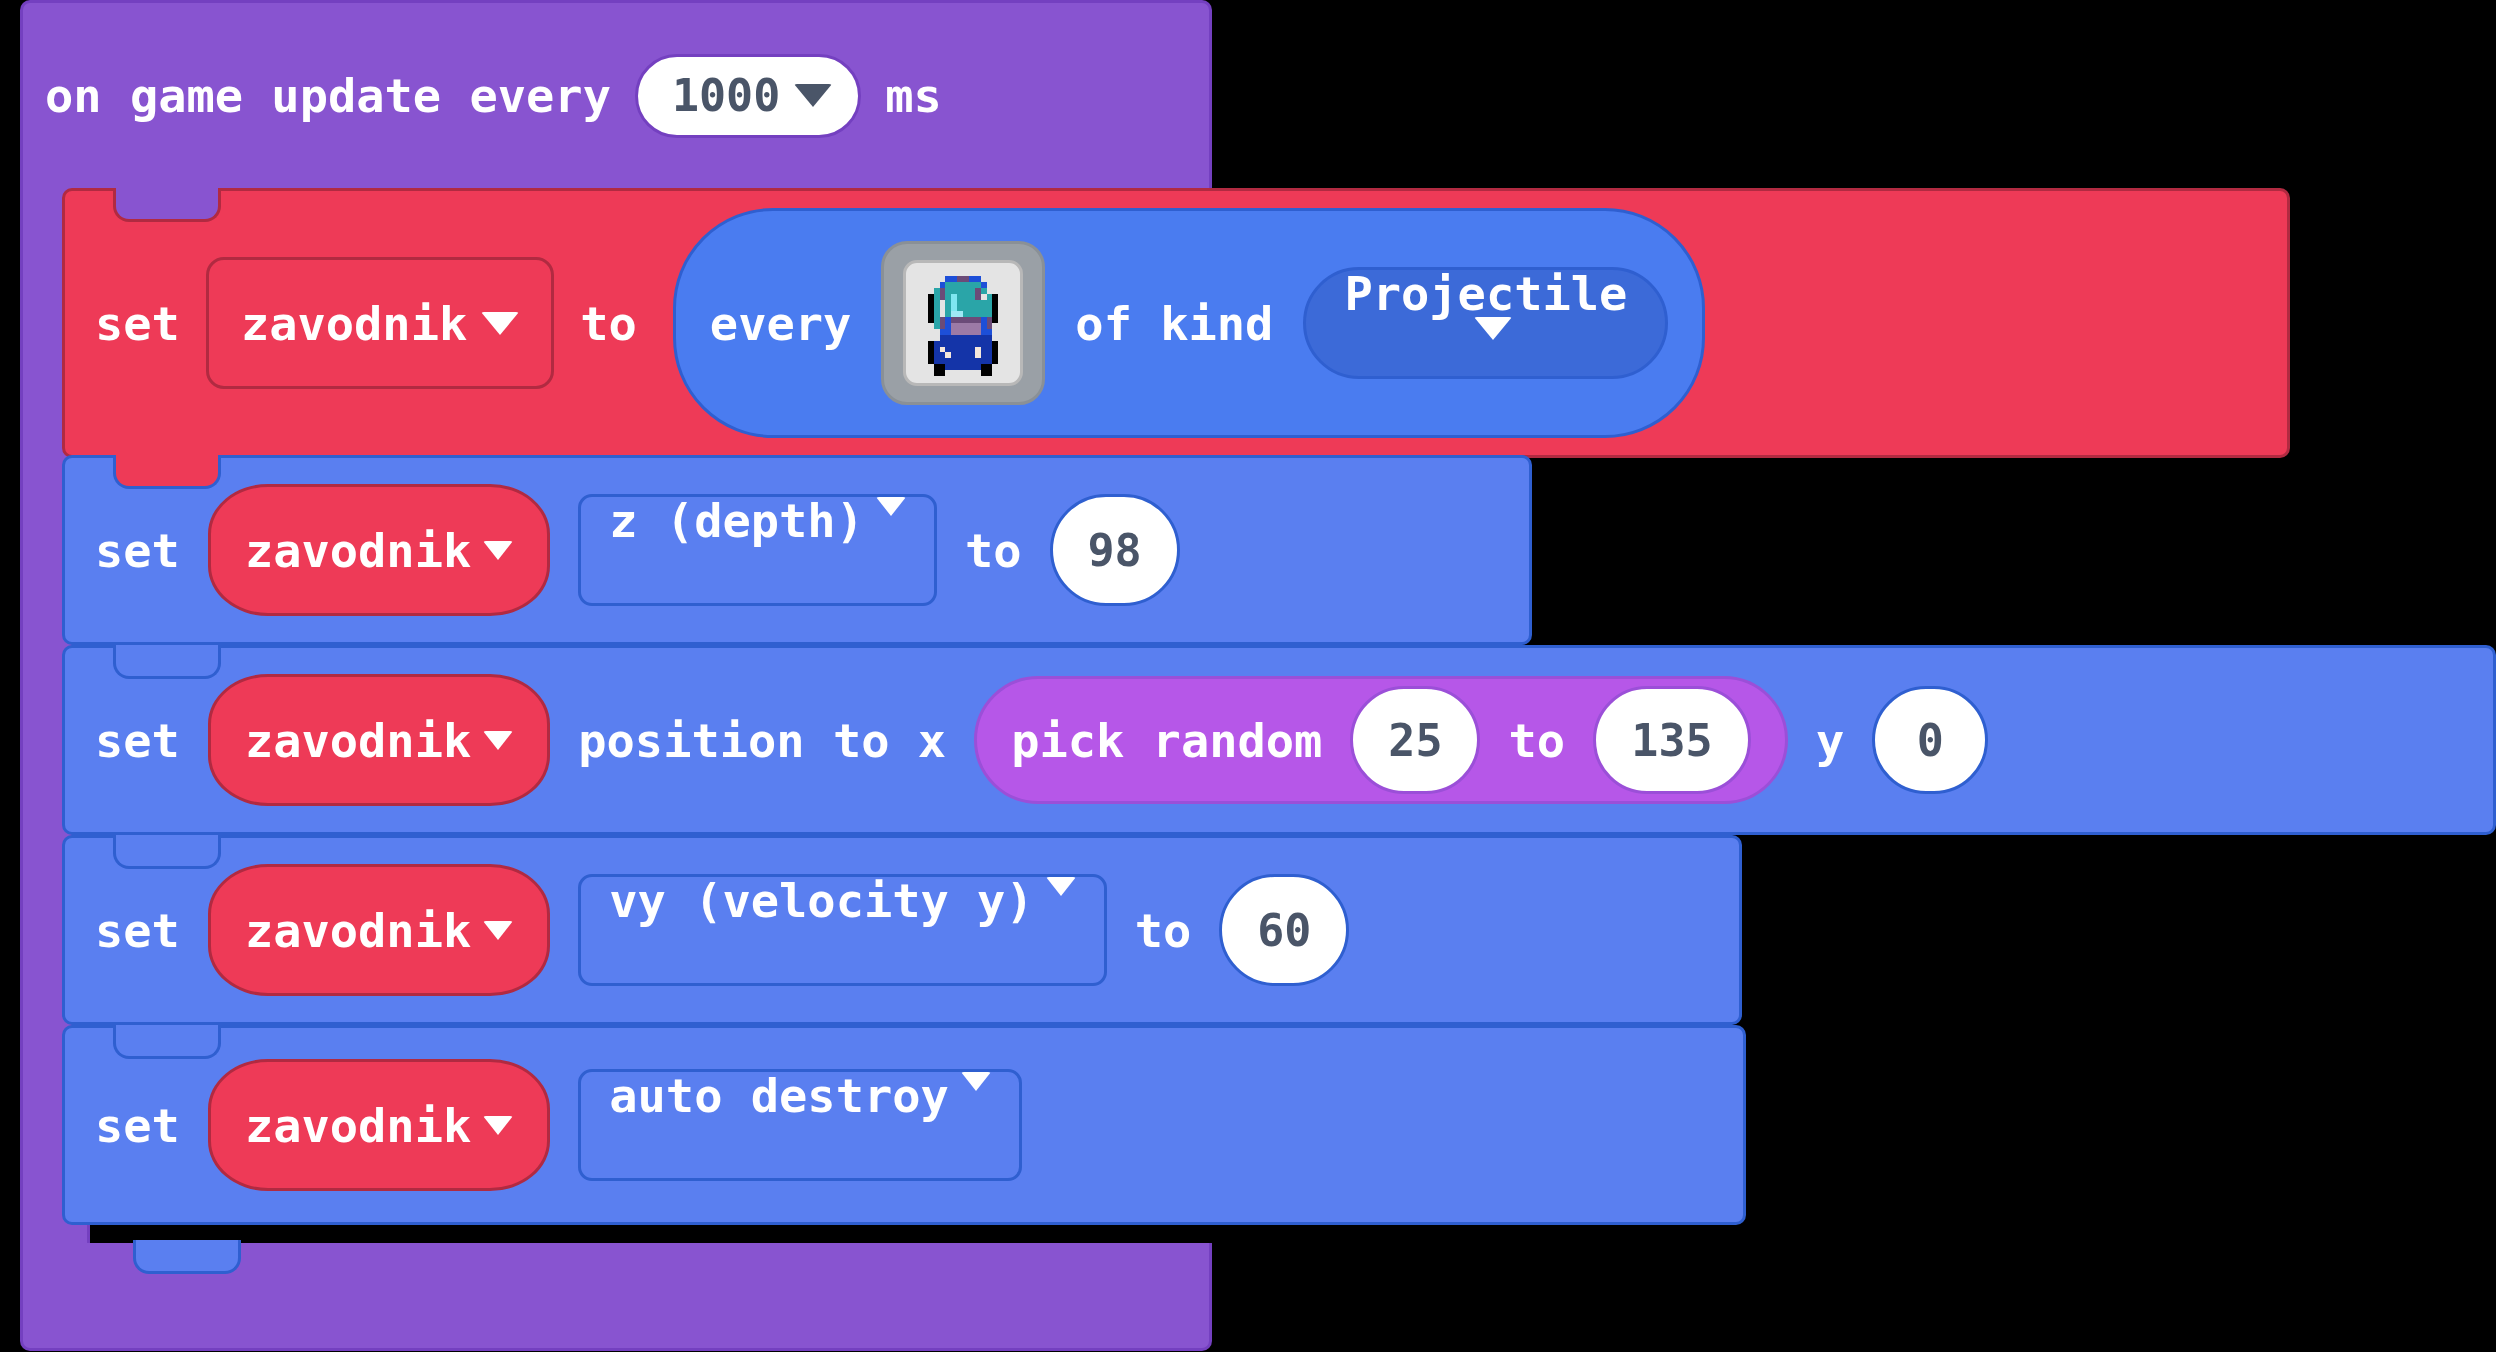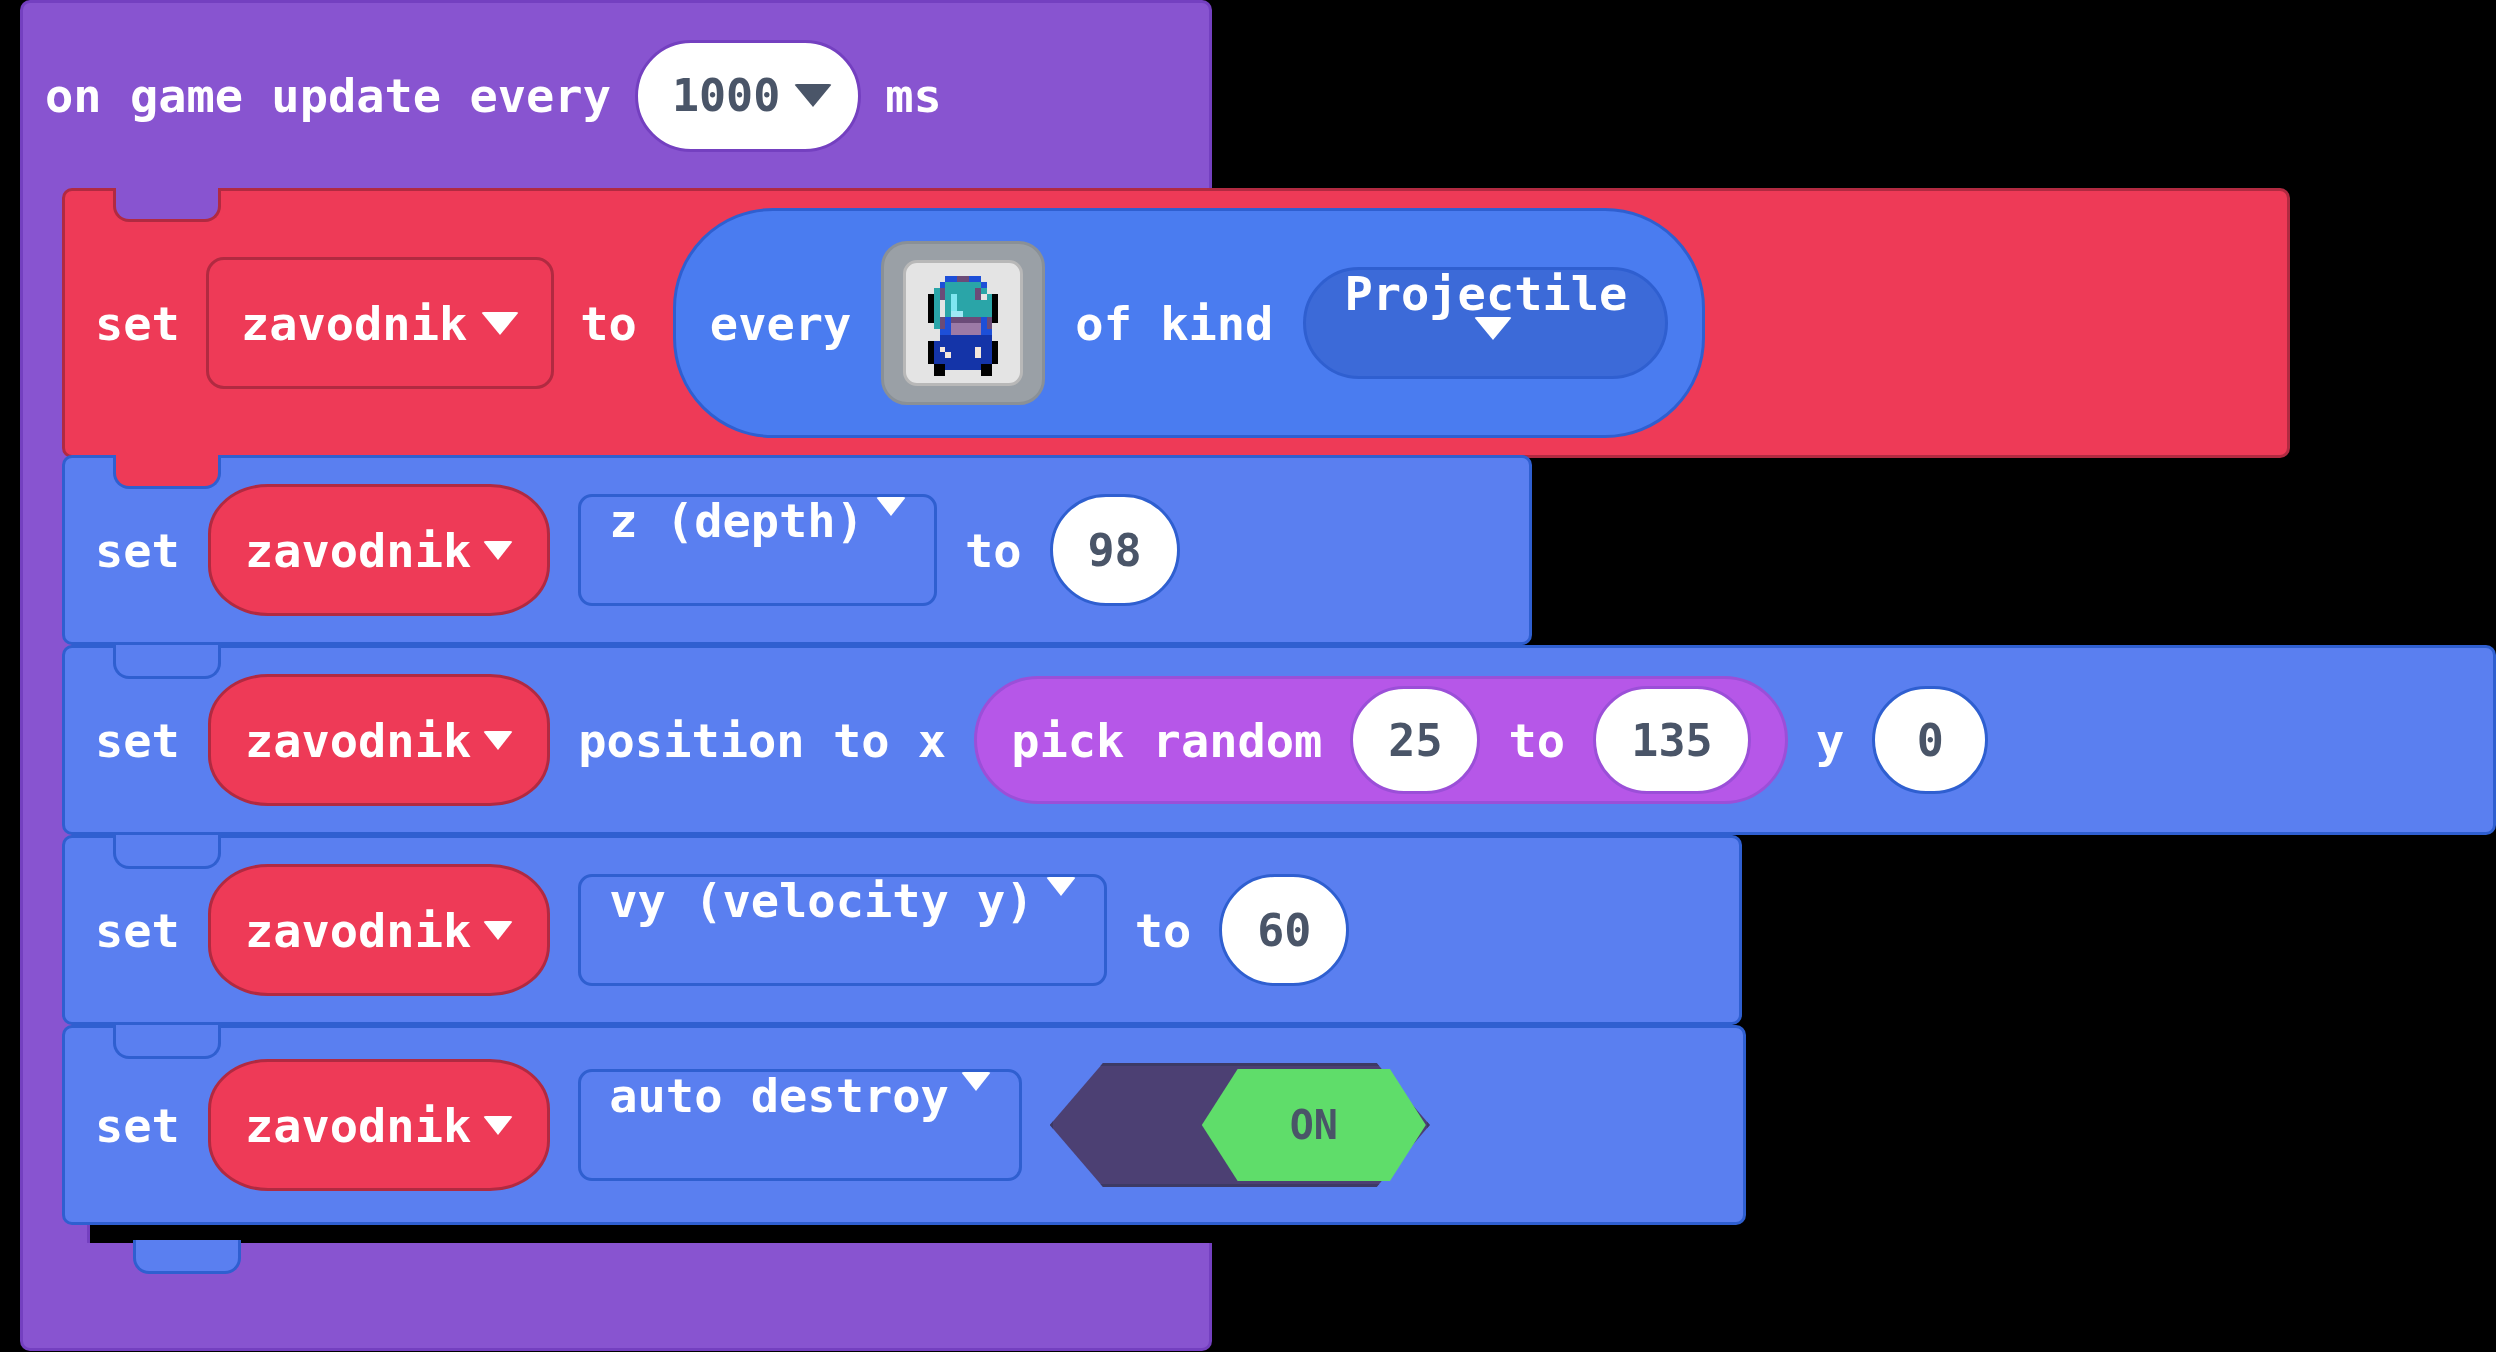--- a/index.html
+++ b/index.html
@@ -305,21 +305,21 @@
 <div id="canvas">
 
   <div class="wrapper-left"></div>
 
   <div class="wrapper-foot">
     <div class="notch"></div>
   </div>
 
   <div class="wrapper-head">
     <span class="btxt">on game update every</span>
-    <span class="num-field num-purple" style="height:112px;min-width:196px;padding:0 26px 0 34px;">
+    <span class="num-field num-purple" style="height:84px;min-width:196px;padding:0 26px 0 34px;">
       <span>1000</span>
       <span class="caret caret-dark"></span>
     </span>
     <span class="btxt">ms</span>
   </div>
 
   <div class="row-sprite">
     <div class="topnotch"></div>
 
     <span class="btxt">set</span>
@@ -491,21 +491,15 @@
     <span class="var-pill-red">
       <span class="btxt">zavodnik</span>
       <span class="caret caret-sm"></span>
     </span>
 
     <span class="prop-box">
       <span class="btxt">auto destroy</span>
       <span class="caret caret-sm"></span>
     </span>
 
-    <span class="toggle">
-      <span class="toggle-track"></span>
-      <span class="toggle-knob">
-        <span class="toggle-label">ON</span>
-      </span>
-    </span>
   </div>
 
 </div>
 
 </body></html>

